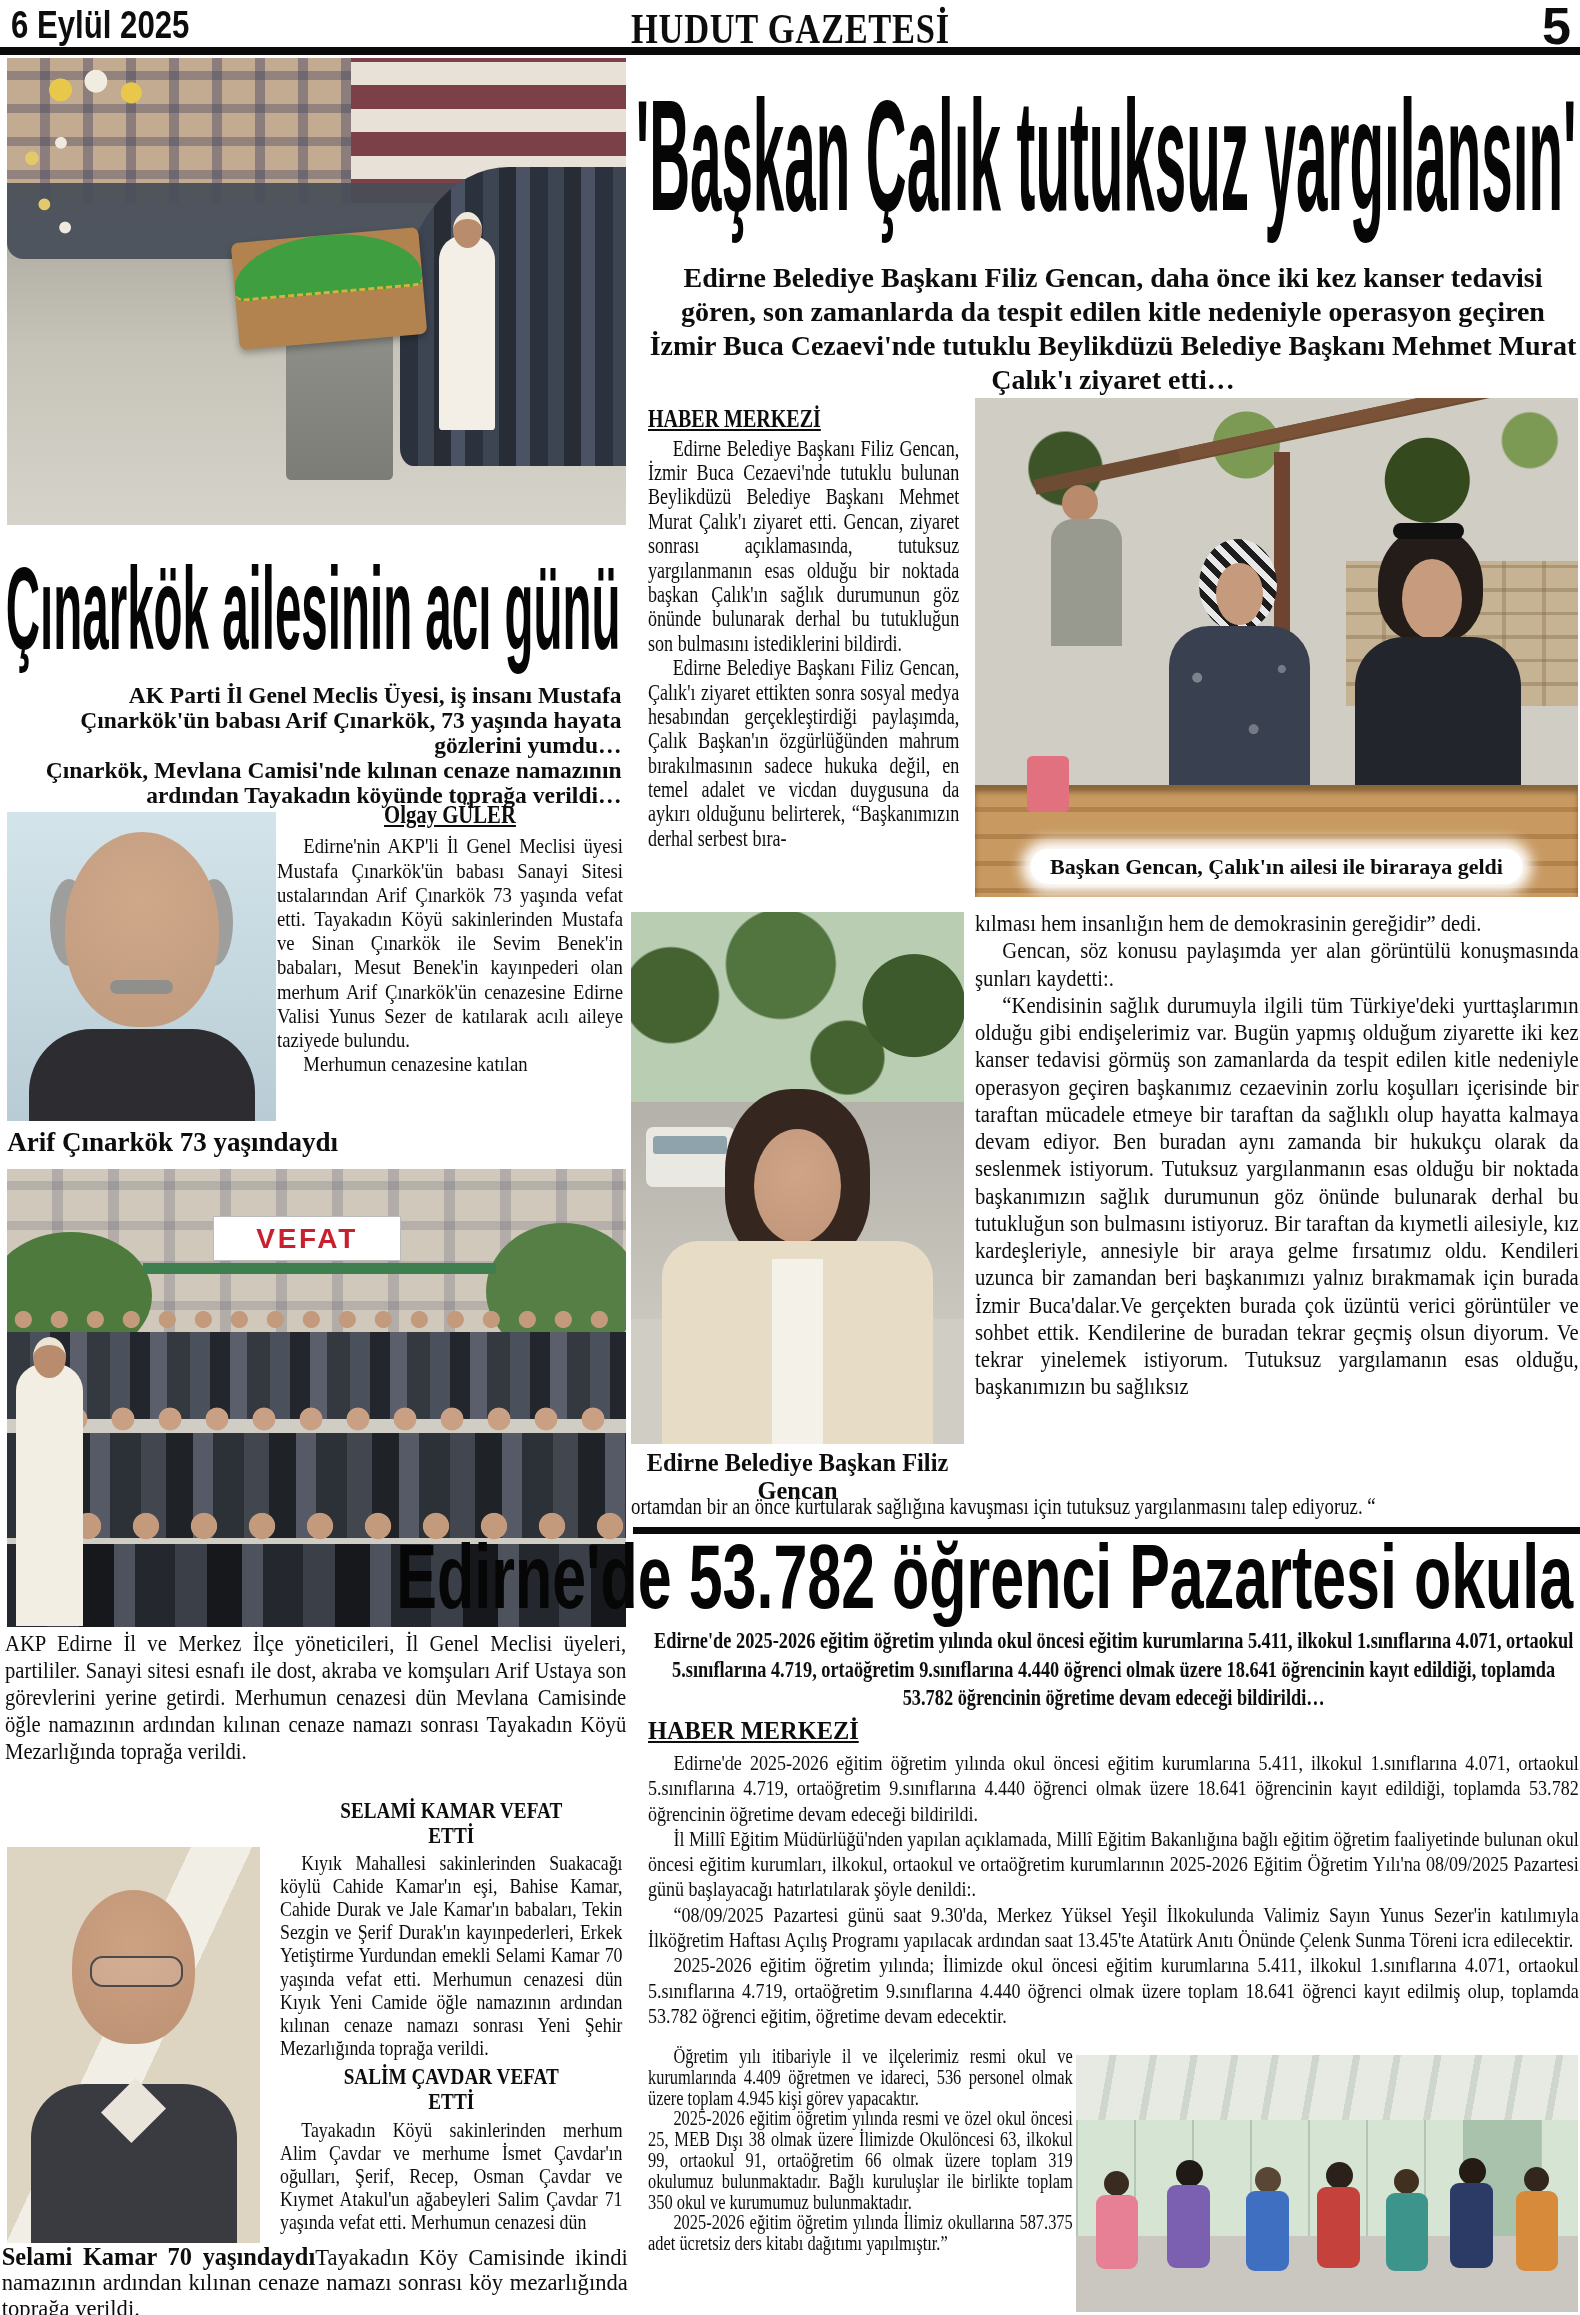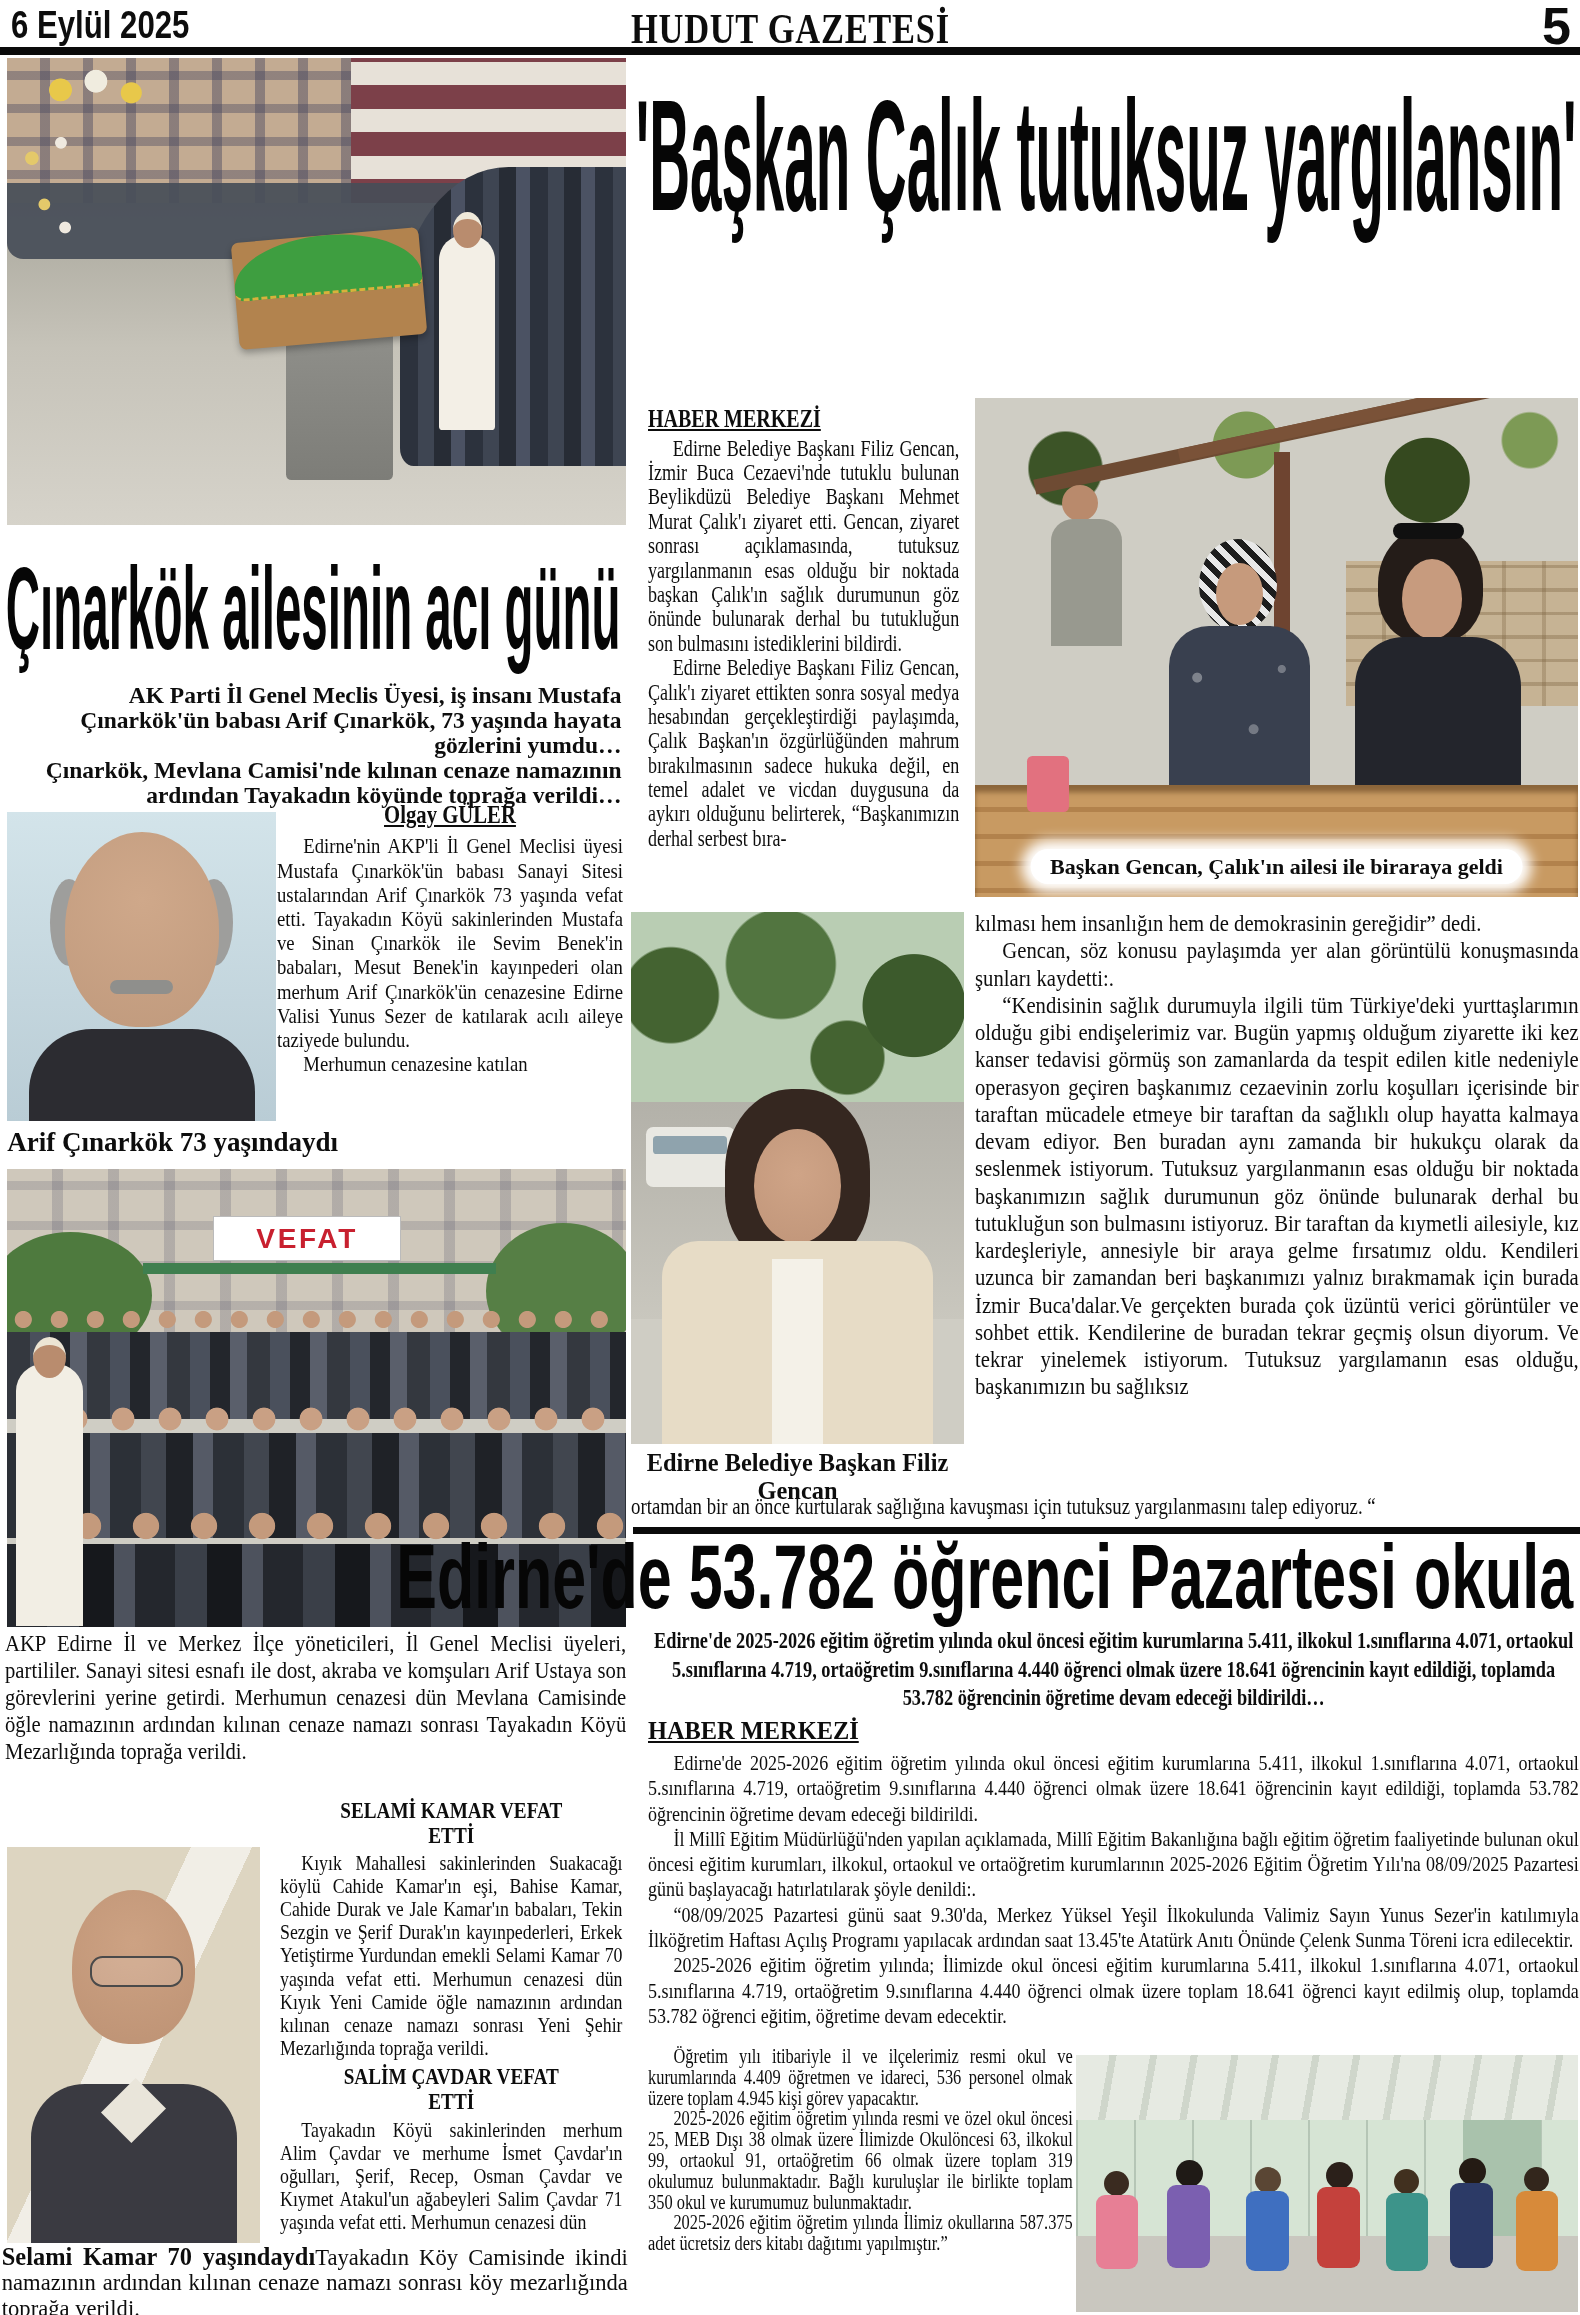--- a/index.html
+++ b/index.html
@@ -127,20 +127,21 @@
   <div class="abs just" style="left:1.8px;top:2243px;width:626px;font-size:22.6px;line-height:1.12;">
     <p class="ni">
       <b style="font-size:24.4px;margin-top:28px;">Selami Kamar 70 yaşındaydı</b><span>Tayakadın Köy Camisinde ikindi namazının ardından kılınan cenaze namazı sonrası köy mezarlığında toprağa verildi.</span>
     </p>
   </div>
 
   <svg class="abs" style="left:633px;top:62px;overflow:visible;" width="947" height="192" viewBox="0 0 1047 212">
     <text x="3" y="164" font-size="175" textLength="1040" lengthAdjust="spacingAndGlyphs">'Başkan Çalık tutuksuz yargılansın'</text>
   </svg>
 
+  <div class="abs" style="left:648px;top:261px;width:930px;text-align:center;font-weight:bold;font-size:28px;line-height:1.22;">Edirne Belediye Başkanı Filiz Gencan, daha önce iki kez kanser tedavisi gören, son zamanlarda da tespit edilen kitle nedeniyle operasyon geçiren İzmir Buca Cezaevi'nde tutuklu Beylikdüzü Belediye Başkanı Mehmet Murat Çalık'ı ziyaret etti…</div>
 
   <div class="abs sqz" style="left:648px;top:405px;width:389px;transform:scaleX(.8);">
     <div class="byline" style="font-size:25px;margin-bottom:3.6px;text-align:left;">HABER MERKEZİ</div>
     <div class="just" style="font-size:22.6px;line-height:1.08;">
       <p>Edirne Belediye Başkanı Filiz Gencan, İzmir Buca Cezaevi'nde tutuklu bulunan Beylikdüzü Belediye Başkanı Mehmet Murat Çalık'ı ziyaret etti. Gencan, ziyaret sonrası açıklamasında, tutuksuz yargılanmanın esas olduğu bir noktada başkan Çalık'ın sağlık durumunun göz önünde bulunarak derhal bu tutukluğun son bulmasını istediklerini bildirdi.</p>
       <p>Edirne Belediye Başkanı Filiz Gencan, Çalık'ı ziyaret ettikten sonra sosyal medya hesabından gerçekleştirdiği paylaşımda, Çalık Başkan'ın özgürlüğünden mahrum bırakılmasının sadece hukuka değil, en temel adalet ve vicdan duygusuna da aykırı olduğunu belirterek, “Başkanımızın derhal serbest bıra-</p>
     </div>
   </div>
 
   <div class="ph" style="left:975px;top:398px;width:603px;height:499px;">

